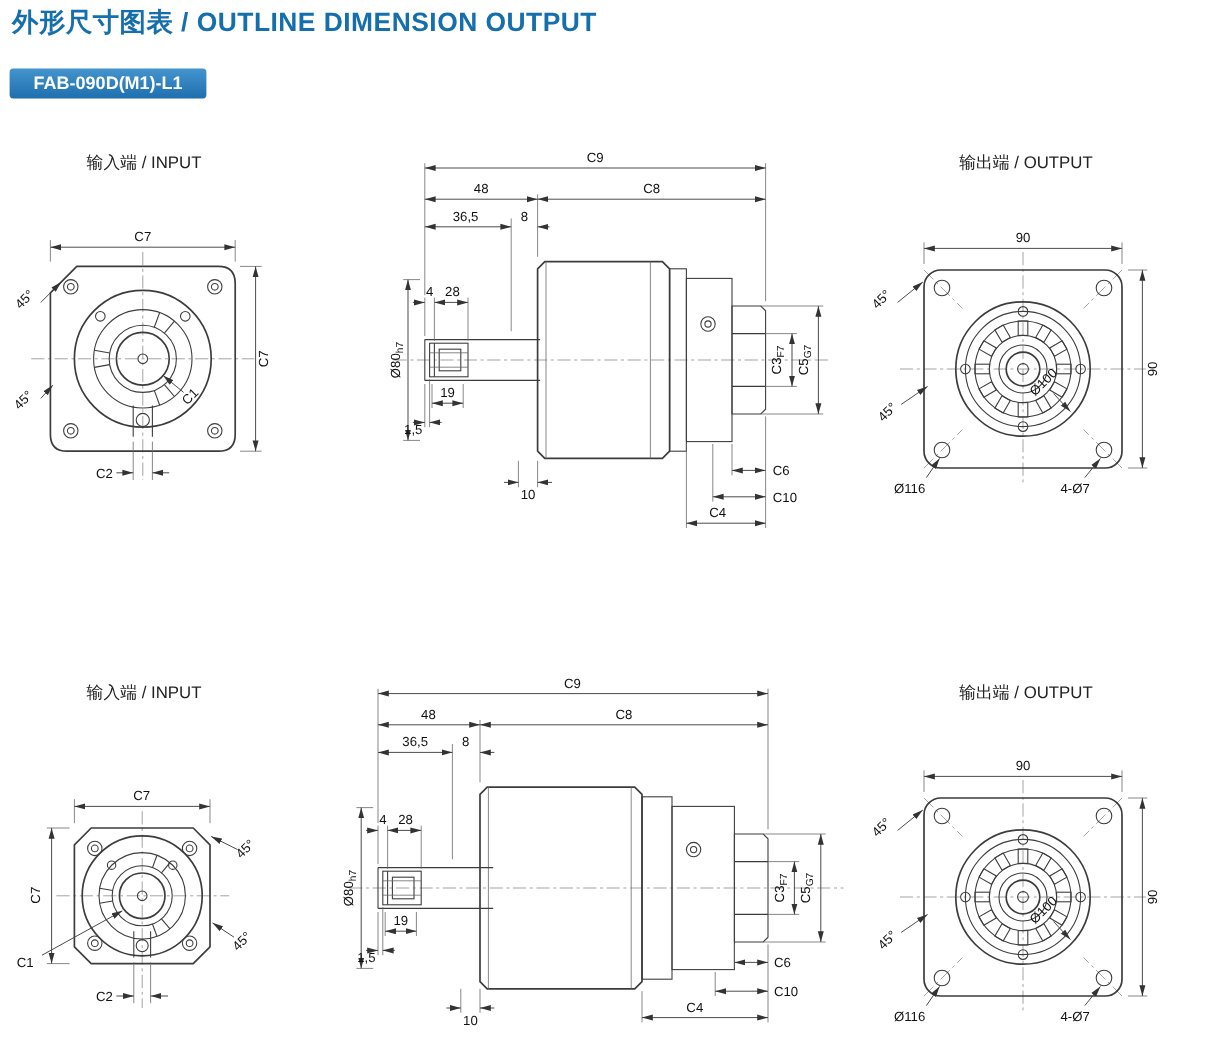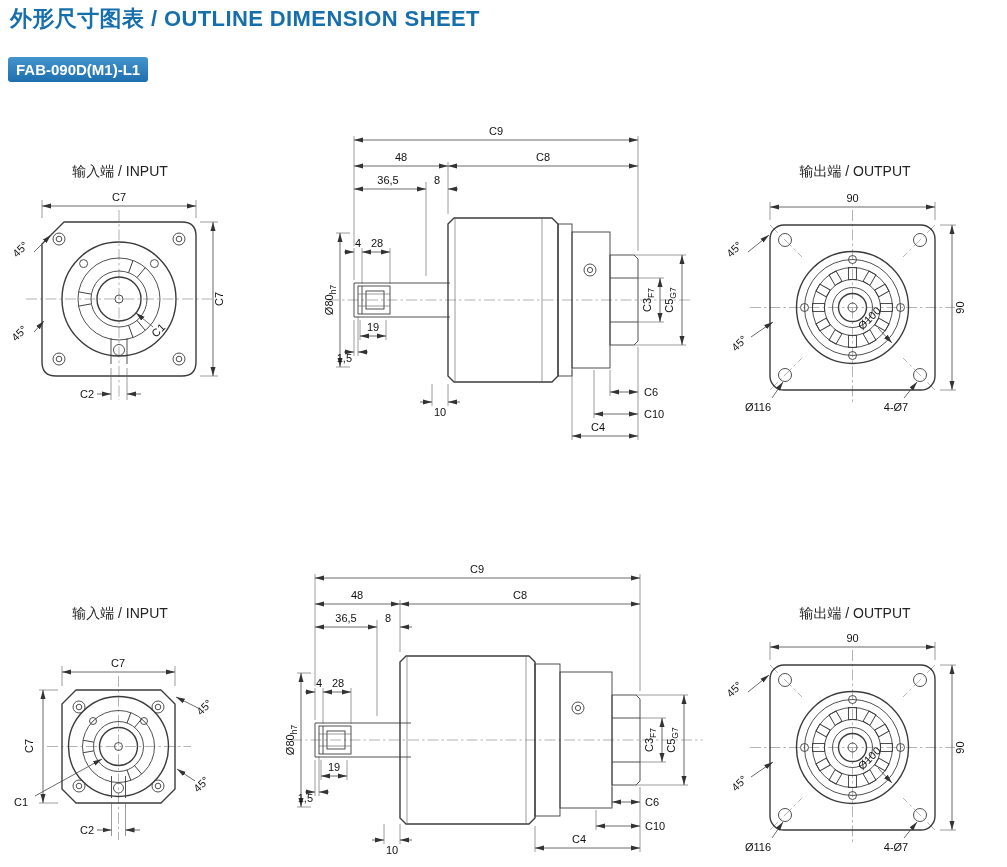--- a/index.html
+++ b/index.html
@@ -2,23 +2,23 @@
 <html><head>
 <meta charset="utf-8">
 <style>
   * { box-sizing: border-box; }
   html,body { margin:0; padding:0; background:#ffffff; }
   .sheet { position:relative; width:1007px; height:867px; background:#ffffff;
            font-family:"Liberation Sans", sans-serif; overflow:hidden; }
   .title { position:absolute; left:10px; top:4px; margin:0; font-size:22px; font-weight:700;
            color:#156fad; letter-spacing:0.4px; }
   .badge { position:absolute; left:8px; color:#ffffff; font-size:15px; font-weight:700;
-           padding:4px 8px; border-radius:3px;
+           padding:4px 20px; border-radius:3px;
            background:linear-gradient(180deg,#4494ce,#1e6fae); }
-  .viewlabel { position:absolute; width:200px; text-align:center; font-size:14px; color:#222222;margin-top:36px; }
+  .viewlabel { position:absolute; width:200px; text-align:center; font-size:14px; color:#222222; }
   svg.view { position:absolute; overflow:visible; }
   .ol   { stroke:#3c3c3c; stroke-width:1.4; fill:none; stroke-linejoin:round; }
   .om   { stroke:#3c3c3c; stroke-width:0.9; fill:none; }
   .thin { stroke:#666666; stroke-width:0.65; fill:none; }
   .dim  { stroke:#444444; stroke-width:0.8; fill:none; }
   .cl   { stroke:#8a8a8a; stroke-width:0.65; fill:none; stroke-dasharray:11 3 2.5 3; }
   text.d { font-size:11px; fill:#111111; stroke:none; font-family:"Liberation Sans", sans-serif; }
   tspan.sub { font-size:8.5px; }
 </style>
 </head>
@@ -108,21 +108,21 @@
         <line class="dim" x1="232" y1="35" x2="232" y2="200" marker-start="url(#arr)" marker-end="url(#arr)"></line>
         <line class="dim" x1="28" y1="62" x2="49" y2="45" marker-end="url(#arr)"></line>
         <line class="dim" x1="31" y1="147" x2="53" y2="132" marker-end="url(#arr)"></line>
         <line class="dim" x1="158" y1="138" x2="172" y2="153" marker-end="url(#arr)"></line>
         <line class="dim" x1="52" y1="208" x2="63" y2="192" marker-end="url(#arr)"></line>
         <line class="dim" x1="184" y1="208" x2="197" y2="192" marker-end="url(#arr)"></line>
       </g>
     </defs>
   </svg>
 
-  <h1 class="title">外形尺寸图表 / OUTLINE DIMENSION SHEET</h1>
+  <h1 class="title">外形尺寸图表 / OUTLINE DIMENSION OUTPUT</h1>
 
   <div class="badge" style="top:57px">FAB-090D(M1)-L1</div>
   <div class="viewlabel" style="left:20px;top:127px">输入端 / INPUT</div>
   <div class="viewlabel" style="left:755px;top:127px">输出端 / OUTPUT</div>
 
   <svg class="view" style="left:10px;top:186px" width="230" height="230" viewBox="0 0 230 230">
     <g>
       <line class="cl" x1="16" y1="113" x2="202" y2="113"></line>
       <line class="cl" x1="109" y1="24" x2="109" y2="214"></line>
       <path class="ol" d="M 54,36 L 172,36 Q 186,36 186,50 L 186,176 Q 186,190 172,190 L 46,190 Q 32,190 32,176 L 32,58 Z"></path>

